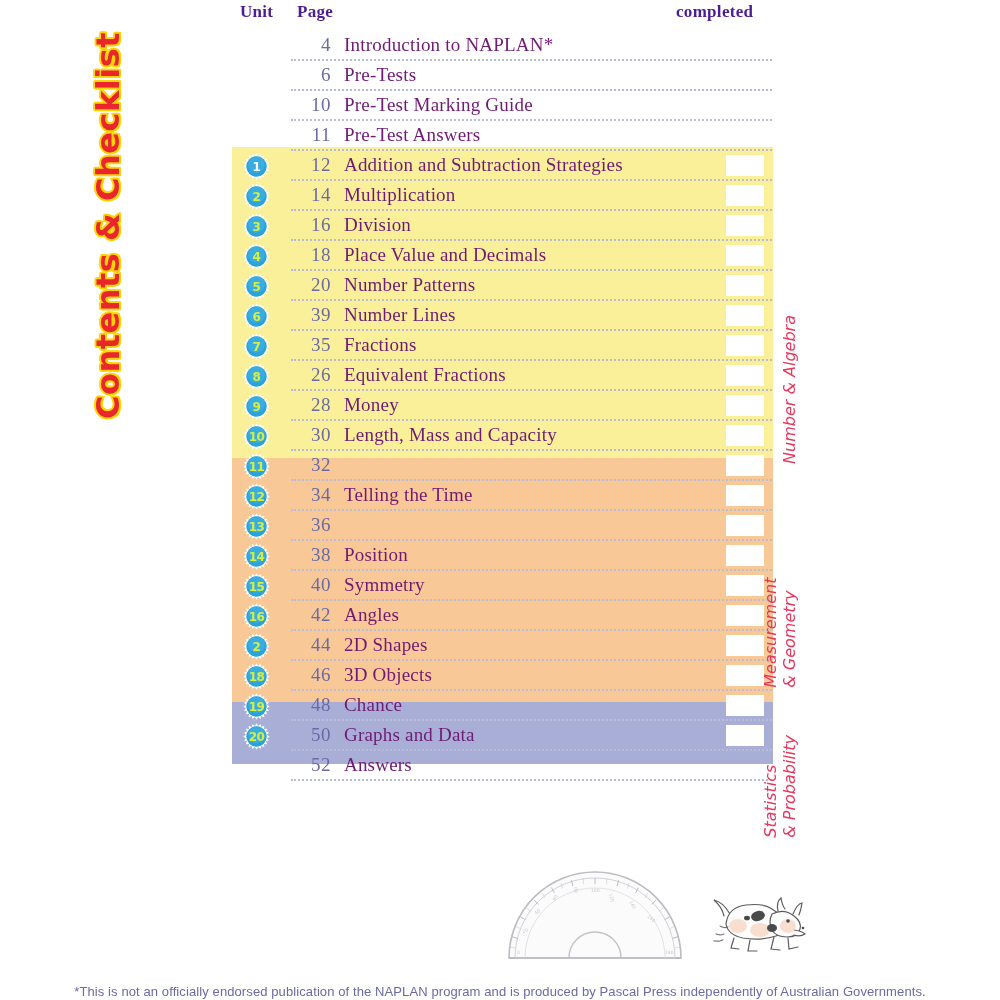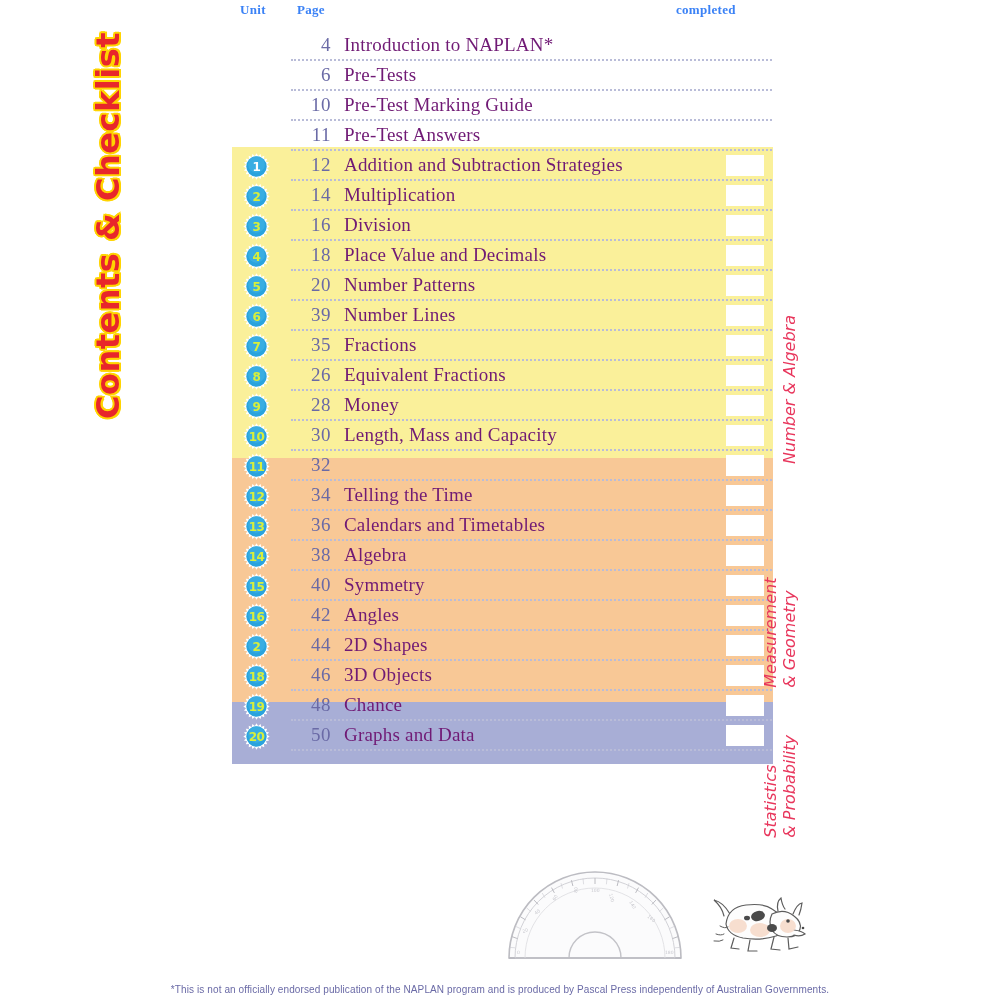--- a/index.html
+++ b/index.html
@@ -49,22 +49,22 @@
       1.5px 1.5px 0 #ffd400, -1.5px 1.5px 0 #ffd400,
       1.5px -1.5px 0 #ffd400, -1.5px -1.5px 0 #ffd400;
     white-space: nowrap;
   }
 
   
   .col-head {
     position: absolute;
     font-family: "Liberation Serif", serif;
     font-weight: bold;
-    font-size: 13px;
-    color: #3b82f6;
+    font-size: 17px;
+    color: #4c1d95;
     letter-spacing: 0.3px;
   }
   #head-unit { left: 240px; top: 2px; }
   #head-page { left: 297px; top: 2px; }
   #head-completed { left: 676px; top: 2px; }
 
   
   .band {
     position: absolute;
     left: 232px;
@@ -189,21 +189,21 @@
   }
 
   
   #footer {
     position: absolute;
     left: 0;
     top: 984px;
     width: 1000px;
     text-align: center;
     font-family: "Liberation Sans", sans-serif;
-    font-size: 10px;
+    font-size: 13px;
     color: #6a6aa6;
     letter-spacing: 0.1px;
   }
 </style>
 </head>
 <body>
 
 <div id="page">
 
   <div class="band" id="band-number"></div>
@@ -439,37 +439,36 @@
           <span class="badge lime">
             <svg viewBox="0 0 27 27">
               <polygon points="13.50,0.30 15.16,3.03 17.58,0.95 18.31,4.06 21.26,2.82 21.00,6.00 24.18,5.74 22.94,8.69 26.05,9.42 23.97,11.84 26.70,13.50 23.97,15.16 26.05,17.58 22.94,18.31 24.18,21.26 21.00,21.00 21.26,24.18 18.31,22.94 17.58,26.05 15.16,23.97 13.50,26.70 11.84,23.97 9.42,26.05 8.69,22.94 5.74,24.18 6.00,21.00 2.82,21.26 4.06,18.31 0.95,17.58 3.03,15.16 0.30,13.50 3.03,11.84 0.95,9.42 4.06,8.69 2.82,5.74 6.00,6.00 5.74,2.82 8.69,4.06 9.42,0.95 11.84,3.03" fill="#ffffff"></polygon>
               <circle cx="13.5" cy="13.5" r="10.2" fill="#2aa3dd"></circle>
               <circle cx="13.5" cy="11.4" r="8.4" fill="#46b7e6" opacity="0.55"></circle>
             </svg>
             <span class="num">13</span>
           </span>
         </div>
         <div class="page-cell">36</div>
-        <div class="title-cell">Calendars and Timetables</div>
         <div class="check-cell"></div>
         <div class="dots"></div>
       </div>
       <div class="row">
         <div class="unit-cell">
           <span class="badge lime">
             <svg viewBox="0 0 27 27">
               <polygon points="13.50,0.30 15.16,3.03 17.58,0.95 18.31,4.06 21.26,2.82 21.00,6.00 24.18,5.74 22.94,8.69 26.05,9.42 23.97,11.84 26.70,13.50 23.97,15.16 26.05,17.58 22.94,18.31 24.18,21.26 21.00,21.00 21.26,24.18 18.31,22.94 17.58,26.05 15.16,23.97 13.50,26.70 11.84,23.97 9.42,26.05 8.69,22.94 5.74,24.18 6.00,21.00 2.82,21.26 4.06,18.31 0.95,17.58 3.03,15.16 0.30,13.50 3.03,11.84 0.95,9.42 4.06,8.69 2.82,5.74 6.00,6.00 5.74,2.82 8.69,4.06 9.42,0.95 11.84,3.03" fill="#ffffff"></polygon>
               <circle cx="13.5" cy="13.5" r="10.2" fill="#2aa3dd"></circle>
               <circle cx="13.5" cy="11.4" r="8.4" fill="#46b7e6" opacity="0.55"></circle>
             </svg>
             <span class="num">14</span>
           </span>
         </div>
         <div class="page-cell">38</div>
-        <div class="title-cell">Algebra</div>
+        <div class="title-cell">Position</div>
         <div class="check-cell"></div>
         <div class="dots"></div>
       </div>
       <div class="row">
         <div class="unit-cell">
           <span class="badge lime">
             <svg viewBox="0 0 27 27">
               <polygon points="13.50,0.30 15.16,3.03 17.58,0.95 18.31,4.06 21.26,2.82 21.00,6.00 24.18,5.74 22.94,8.69 26.05,9.42 23.97,11.84 26.70,13.50 23.97,15.16 26.05,17.58 22.94,18.31 24.18,21.26 21.00,21.00 21.26,24.18 18.31,22.94 17.58,26.05 15.16,23.97 13.50,26.70 11.84,23.97 9.42,26.05 8.69,22.94 5.74,24.18 6.00,21.00 2.82,21.26 4.06,18.31 0.95,17.58 3.03,15.16 0.30,13.50 3.03,11.84 0.95,9.42 4.06,8.69 2.82,5.74 6.00,6.00 5.74,2.82 8.69,4.06 9.42,0.95 11.84,3.03" fill="#ffffff"></polygon>
               <circle cx="13.5" cy="13.5" r="10.2" fill="#2aa3dd"></circle>
               <circle cx="13.5" cy="11.4" r="8.4" fill="#46b7e6" opacity="0.55"></circle>
@@ -553,20 +552,26 @@
               <polygon points="13.50,0.30 15.16,3.03 17.58,0.95 18.31,4.06 21.26,2.82 21.00,6.00 24.18,5.74 22.94,8.69 26.05,9.42 23.97,11.84 26.70,13.50 23.97,15.16 26.05,17.58 22.94,18.31 24.18,21.26 21.00,21.00 21.26,24.18 18.31,22.94 17.58,26.05 15.16,23.97 13.50,26.70 11.84,23.97 9.42,26.05 8.69,22.94 5.74,24.18 6.00,21.00 2.82,21.26 4.06,18.31 0.95,17.58 3.03,15.16 0.30,13.50 3.03,11.84 0.95,9.42 4.06,8.69 2.82,5.74 6.00,6.00 5.74,2.82 8.69,4.06 9.42,0.95 11.84,3.03" fill="#ffffff"></polygon>
               <circle cx="13.5" cy="13.5" r="10.2" fill="#2aa3dd"></circle>
               <circle cx="13.5" cy="11.4" r="8.4" fill="#46b7e6" opacity="0.55"></circle>
             </svg>
             <span class="num">20</span>
           </span>
         </div>
         <div class="page-cell">50</div>
         <div class="title-cell">Graphs and Data</div>
         <div class="check-cell"></div>
+        <div class="dots"></div>
+      </div>
+      <div class="row no-check">
+        <div class="unit-cell"></div>
+        <div class="page-cell">52</div>
+        <div class="title-cell">Answers</div>
         <div class="dots"></div>
       </div>
     </div>
 
   <div class="strand" id="strand-number">Number &amp; Algebra</div>
   <div class="strand" id="strand-measure">Measurement
 &amp; Geometry</div>
   <div class="strand" id="strand-stats">Statistics
 &amp; Probability</div>
 

